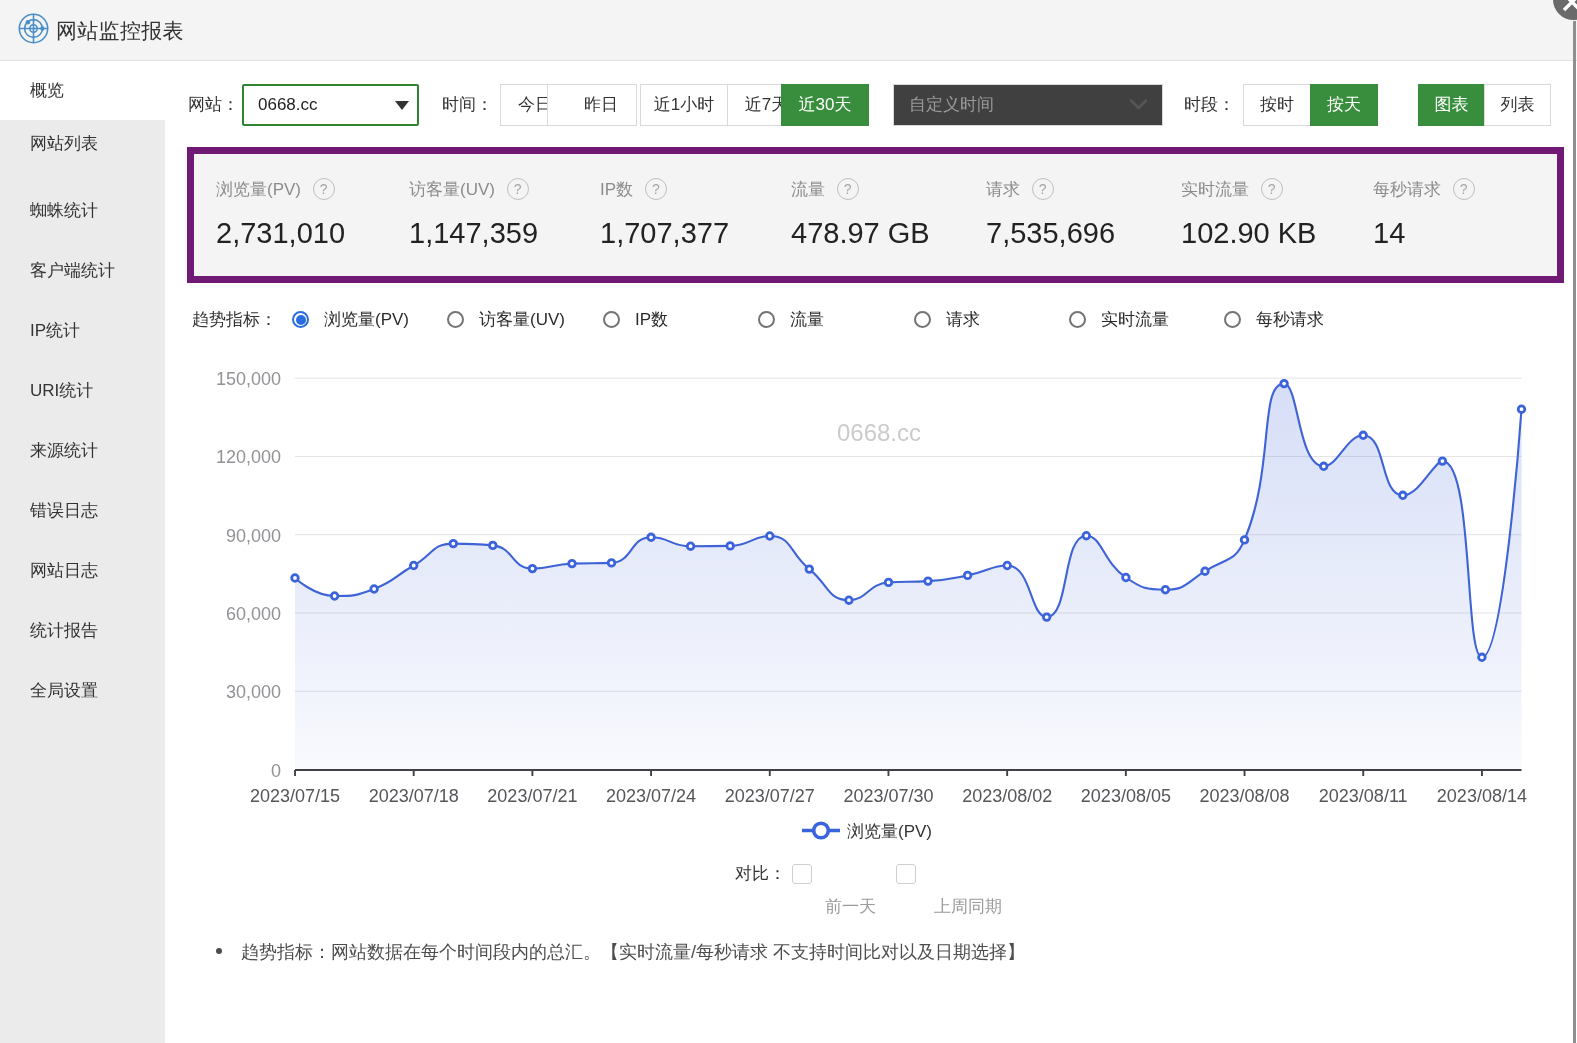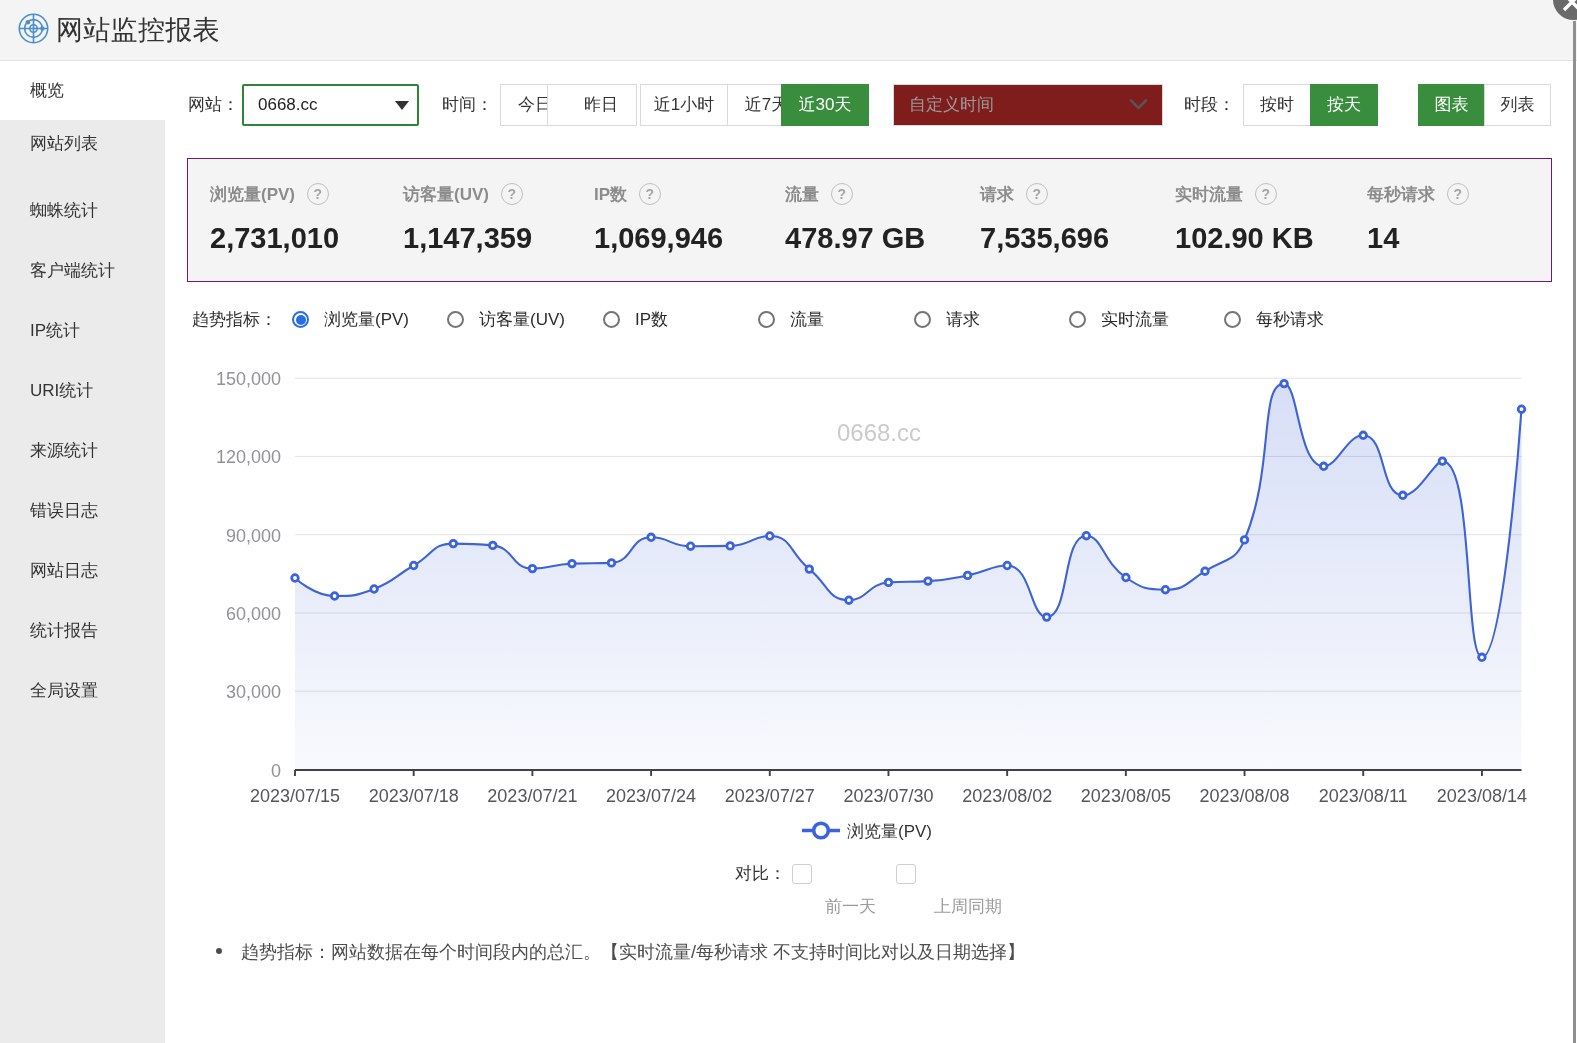--- a/index.html
+++ b/index.html
@@ -1,30 +1,30 @@
 <!DOCTYPE html>
 <html><head>
 <meta charset="utf-8">
 <style>
 html,body{margin:0;padding:0;}
 body{width:1577px;height:1043px;position:relative;overflow:hidden;background:#fff;
  font-family:"Liberation Sans",sans-serif;-webkit-font-smoothing:antialiased;}
 .abs{position:absolute;}
 #header{left:0;top:0;width:1577px;height:60px;background:#f4f4f5;border-bottom:1px solid #e2e2e2;}
-#title{left:56px;top:0;height:60px;line-height:61px;font-size:27px;color:#333;letter-spacing:0.3px;}
+#title{left:56px;top:0;height:60px;line-height:61px;font-size:21px;color:#333;letter-spacing:0.3px;}
 #closebtn{left:1553px;top:-21px;width:41px;height:41px;border-radius:50%;background:#6a6a6a;z-index:50;}
 #edgeline{left:1573px;top:21px;width:2.6px;height:1022px;background:#8f8f8f;z-index:49;}
 #sidebar{left:0;top:61px;width:165px;height:982px;background:#ebebec;}
 .mitem{position:absolute;left:30px;width:135px;height:60px;line-height:60px;font-size:17px;color:#333;}
 #sel0{position:absolute;left:0;top:0;width:165px;height:59px;background:#fff;}
 .lbl{font-size:17px;color:#333;height:42px;line-height:42px;}
 .btn{position:absolute;top:84px;height:40px;line-height:40px;border:1px solid #d9d9d9;background:#fff;
  font-size:17px;color:#333;text-align:center;box-sizing:content-box;}
 .btn.on{background:#388e3c;color:#fff;border-color:#388e3c;}
-#panel{left:187px;top:158px;width:1363px;height:122px;background:#f4f4f5;border:1px solid #701a75;font-weight:bold;}
+#panel{left:187px;top:147px;width:1363px;height:122px;background:#f4f4f5;border:7px solid #701a75;}
 .plabel{position:absolute;top:24px;height:20px;line-height:20px;font-size:17px;color:#8c8c8c;white-space:nowrap;}
 .pval{position:absolute;top:63px;height:32px;line-height:32px;font-size:29px;color:#222;white-space:nowrap;}
 .qm{display:inline-block;width:20px;height:20px;border:1px solid #c0c0c0;border-radius:50%;
  font-size:14px;line-height:20px;text-align:center;color:#a5a5a5;margin-left:7px;vertical-align:1px;}
 .radio{position:absolute;top:311px;width:17px;height:17px;border-radius:50%;box-sizing:border-box;}
 .radio.off{border:2px solid #747474;background:#fff;}
 .radio.on{border:2px solid #2a6ce2;background:#fff;}
 .radio.on:after{content:"";position:absolute;left:1.5px;top:1.5px;width:10px;height:10px;border-radius:50%;background:#2a6ce2;}
 .rlbl{position:absolute;top:311px;height:18px;line-height:18px;font-size:17px;color:#2b2b2b;white-space:nowrap;}
 .ck{position:absolute;top:864px;width:18px;height:18px;border:1px solid #cfcfcf;border-radius:3px;background:#fff;}
@@ -70,39 +70,39 @@
 <div class="abs" style="left:242px;top:84px;width:173px;height:38px;border:2px solid #2e8632;border-radius:2px;background:#fff;">
  <div style="position:absolute;left:14px;top:0;height:38px;line-height:38px;font-size:17px;color:#222;">0668.cc</div>
  <div style="position:absolute;right:8px;top:15px;width:0;height:0;border-left:7px solid transparent;border-right:7px solid transparent;border-top:9px solid #333;"></div>
 </div>
 <div class="abs lbl" style="left:442px;top:84px">时间：</div>
 <div class="btn" style="left:500px;width:68px;">今日</div>
 <div class="btn" style="left:547px;width:70px;padding-left:18px;">昨日</div>
 <div class="btn" style="left:640px;width:86px;">近1小时</div>
 <div class="btn" style="left:727px;width:77px;">近7天</div>
 <div class="btn on" style="left:781px;width:86px;text-align:center;">近30天</div>
-<div class="abs" style="left:893px;top:84px;width:268px;height:40px;border:1px solid #d9d9d9;background:#7f1d1d;">
+<div class="abs" style="left:893px;top:84px;width:268px;height:40px;border:1px solid #d9d9d9;background:#404040;">
  <div style="position:absolute;left:15px;top:0;height:40px;line-height:40px;font-size:17px;color:#9a9a9a;">自定义时间</div>
  <svg style="position:absolute;right:14px;top:13px" width="19" height="13" viewBox="0 0 19 13">
   <path d="M2,2.5L9.5,10L17,2.5" stroke="#555" stroke-width="2.6" fill="none" stroke-linecap="round"></path>
  </svg>
 </div>
 <div class="abs lbl" style="left:1184px;top:84px">时段：</div>
 <div class="btn" style="left:1243px;width:66px;">按时</div>
 <div class="btn on" style="left:1310px;width:66px;">按天</div>
 <div class="btn on" style="left:1418px;width:65px;font-family:Liberation Serif, serif;">图表</div>
 <div class="btn" style="left:1484px;width:65px;">列表</div>
 
 <div id="panel" class="abs">
  <div class="plabel" style="left:22px">浏览量(PV) <span class="qm">?</span></div>
     <div class="pval" style="left:22px">2,731,010</div>
  <div class="plabel" style="left:215px">访客量(UV) <span class="qm">?</span></div>
     <div class="pval" style="left:215px">1,147,359</div>
  <div class="plabel" style="left:406px">IP数 <span class="qm">?</span></div>
-    <div class="pval" style="left:406px">1,069,946</div>
+    <div class="pval" style="left:406px">1,707,377</div>
  <div class="plabel" style="left:597px">流量 <span class="qm">?</span></div>
     <div class="pval" style="left:597px">478.97 GB</div>
  <div class="plabel" style="left:792px">请求 <span class="qm">?</span></div>
     <div class="pval" style="left:792px">7,535,696</div>
  <div class="plabel" style="left:987px">实时流量 <span class="qm">?</span></div>
     <div class="pval" style="left:987px">102.90 KB</div>
  <div class="plabel" style="left:1179px">每秒请求 <span class="qm">?</span></div>
     <div class="pval" style="left:1179px">14</div>
 </div>
 

